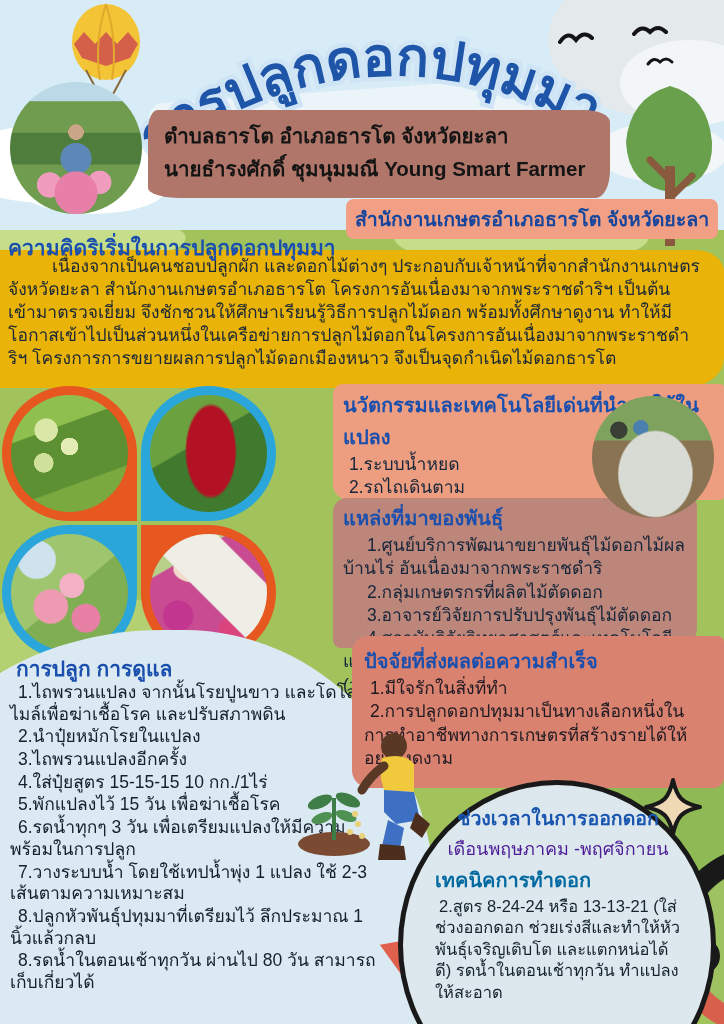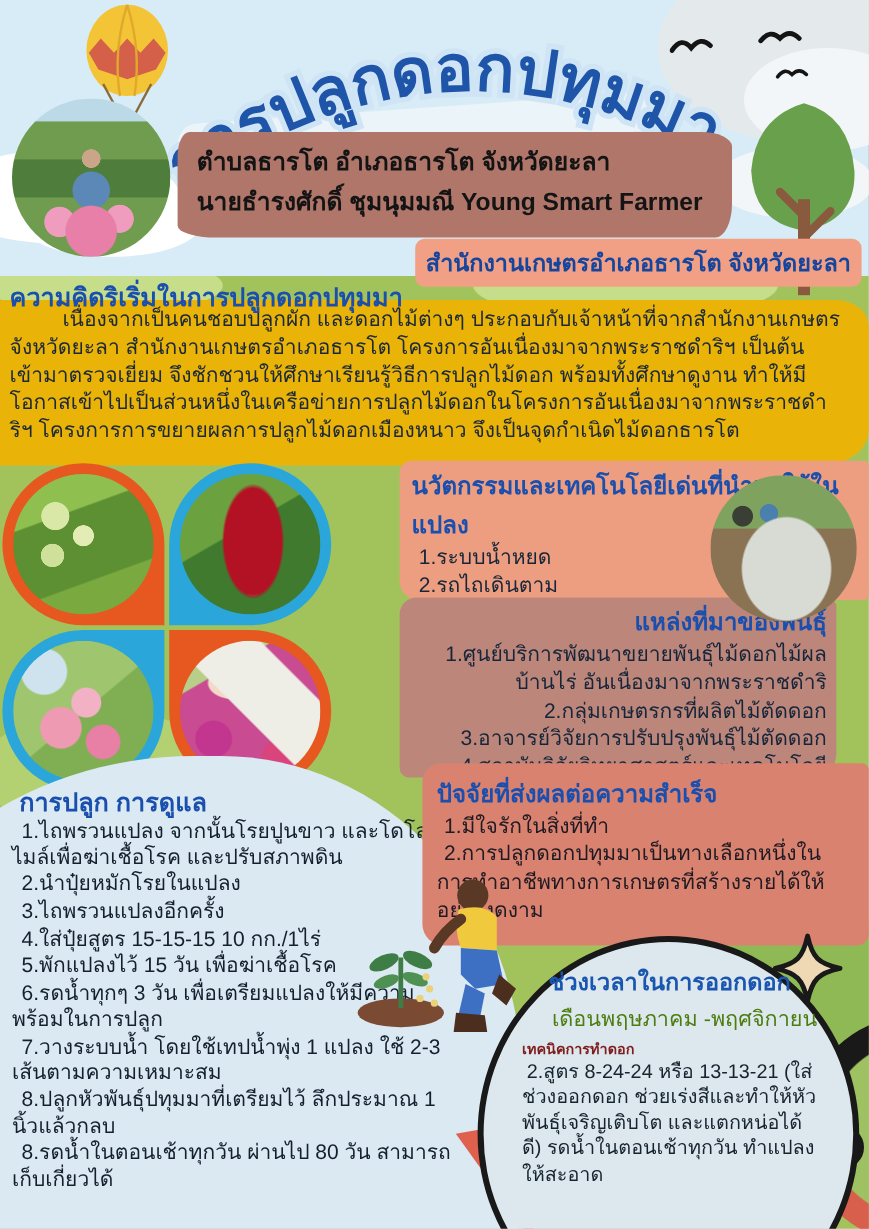--- a/index.html
+++ b/index.html
@@ -83,41 +83,41 @@
     border-radius:10px 4px 4px 16px;padding:5px 10px 0 10px;}
   .innov-box .hd,.source-box .hd,.success-box .hd{font-size:20px;}
   .list .li{font-size:17.5px;line-height:1.33;color:#16263a;text-indent:6px;}
   .tank-photo{left:592px;top:396px;width:122px;height:122px;border-radius:50%;z-index:3;
     background-image:
       radial-gradient(ellipse 38px 44px at 52% 64%, #d8dad4 0 96%, transparent 100%),
       radial-gradient(circle 9px at 22% 28%, #3a3f35 0 92%, transparent 100%),
       radial-gradient(circle 8px at 40% 26%, #4a7fae 0 92%, transparent 100%),
       linear-gradient(180deg,#7fa25f 0 36%,#8a7352 37% 100%);}
   .source-box{left:333px;top:498px;width:364px;height:150px;background:#bd867b;
-    border-radius:14px 8px 20px 8px;padding:4px 8px 0 10px;text-align:right;}
+    border-radius:14px 8px 20px 8px;padding:4px 8px 0 10px;}
   .source-box .li{text-indent:24px;}
   .source-box .li:last-child{text-indent:0;}
   .success-box{left:352px;top:636px;width:372px;height:152px;background:#d98270;
     border-radius:16px 6px 10px 18px;padding:9px 12px 0 12px;z-index:2;}
   .success-box .li{color:#201a22;}
 
   
   .blue-blob{left:-110px;top:630px;width:545px;height:520px;background:#dbe9f3;
     border-radius:50% 46% 36% 0/42% 52% 30% 0;z-index:1;}
   .plant-header{left:16px;top:652px;font-size:21px;z-index:2;}
   .plant-list{left:10px;top:682px;width:374px;z-index:2;}
   .plant-list .li{font-size:17.5px;line-height:1.24;color:#15202e;text-indent:8px;margin-bottom:1px;}
   .person{left:292px;top:728px;z-index:3;}
 
   
   .bubble{left:398px;top:780px;width:318px;height:330px;background:#dce8ee;
     border:5px solid #191919;border-radius:50%;z-index:5;padding:18px 30px 0 32px;}
   .bubble .bh{font-size:19.5px;color:#1a55b0;font-weight:bold;text-align:center;}
-  .bubble .period{font-size:18px;color:#4d7c0f;text-align:right;}
-  .bubble .th{font-size:12px;color:#7f1d1d;font-weight:bold;margin-top:1px;}
+  .bubble .period{font-size:18px;color:#4c1d95;text-align:center;}
+  .bubble .th{font-size:20px;color:#0369a1;font-weight:bold;margin-top:1px;}
   .bubble .li{font-size:16.5px;line-height:1.3;color:#16242f;text-indent:4px;}
   .sparkle{left:642px;top:776px;z-index:6;}
   .ring-deco{left:668px;top:846px;width:190px;height:190px;border-radius:50%;z-index:4;
     background:
       radial-gradient(circle, #9ec161 0 54%, transparent 55%),
       conic-gradient(from 0deg,#191919 0 50deg,#d85f4c 50deg 105deg,#191919 105deg 175deg,#d85f4c 175deg 230deg,#191919 230deg 360deg);}
   .hub-deco{left:684px;top:938px;width:36px;height:36px;border-radius:50%;
     background:#f4f4f0;border:8px solid #191919;z-index:4;}
   .red-tri{left:388px;top:938px;width:0;height:0;z-index:4;
     border-left:48px solid transparent;border-right:22px solid transparent;

